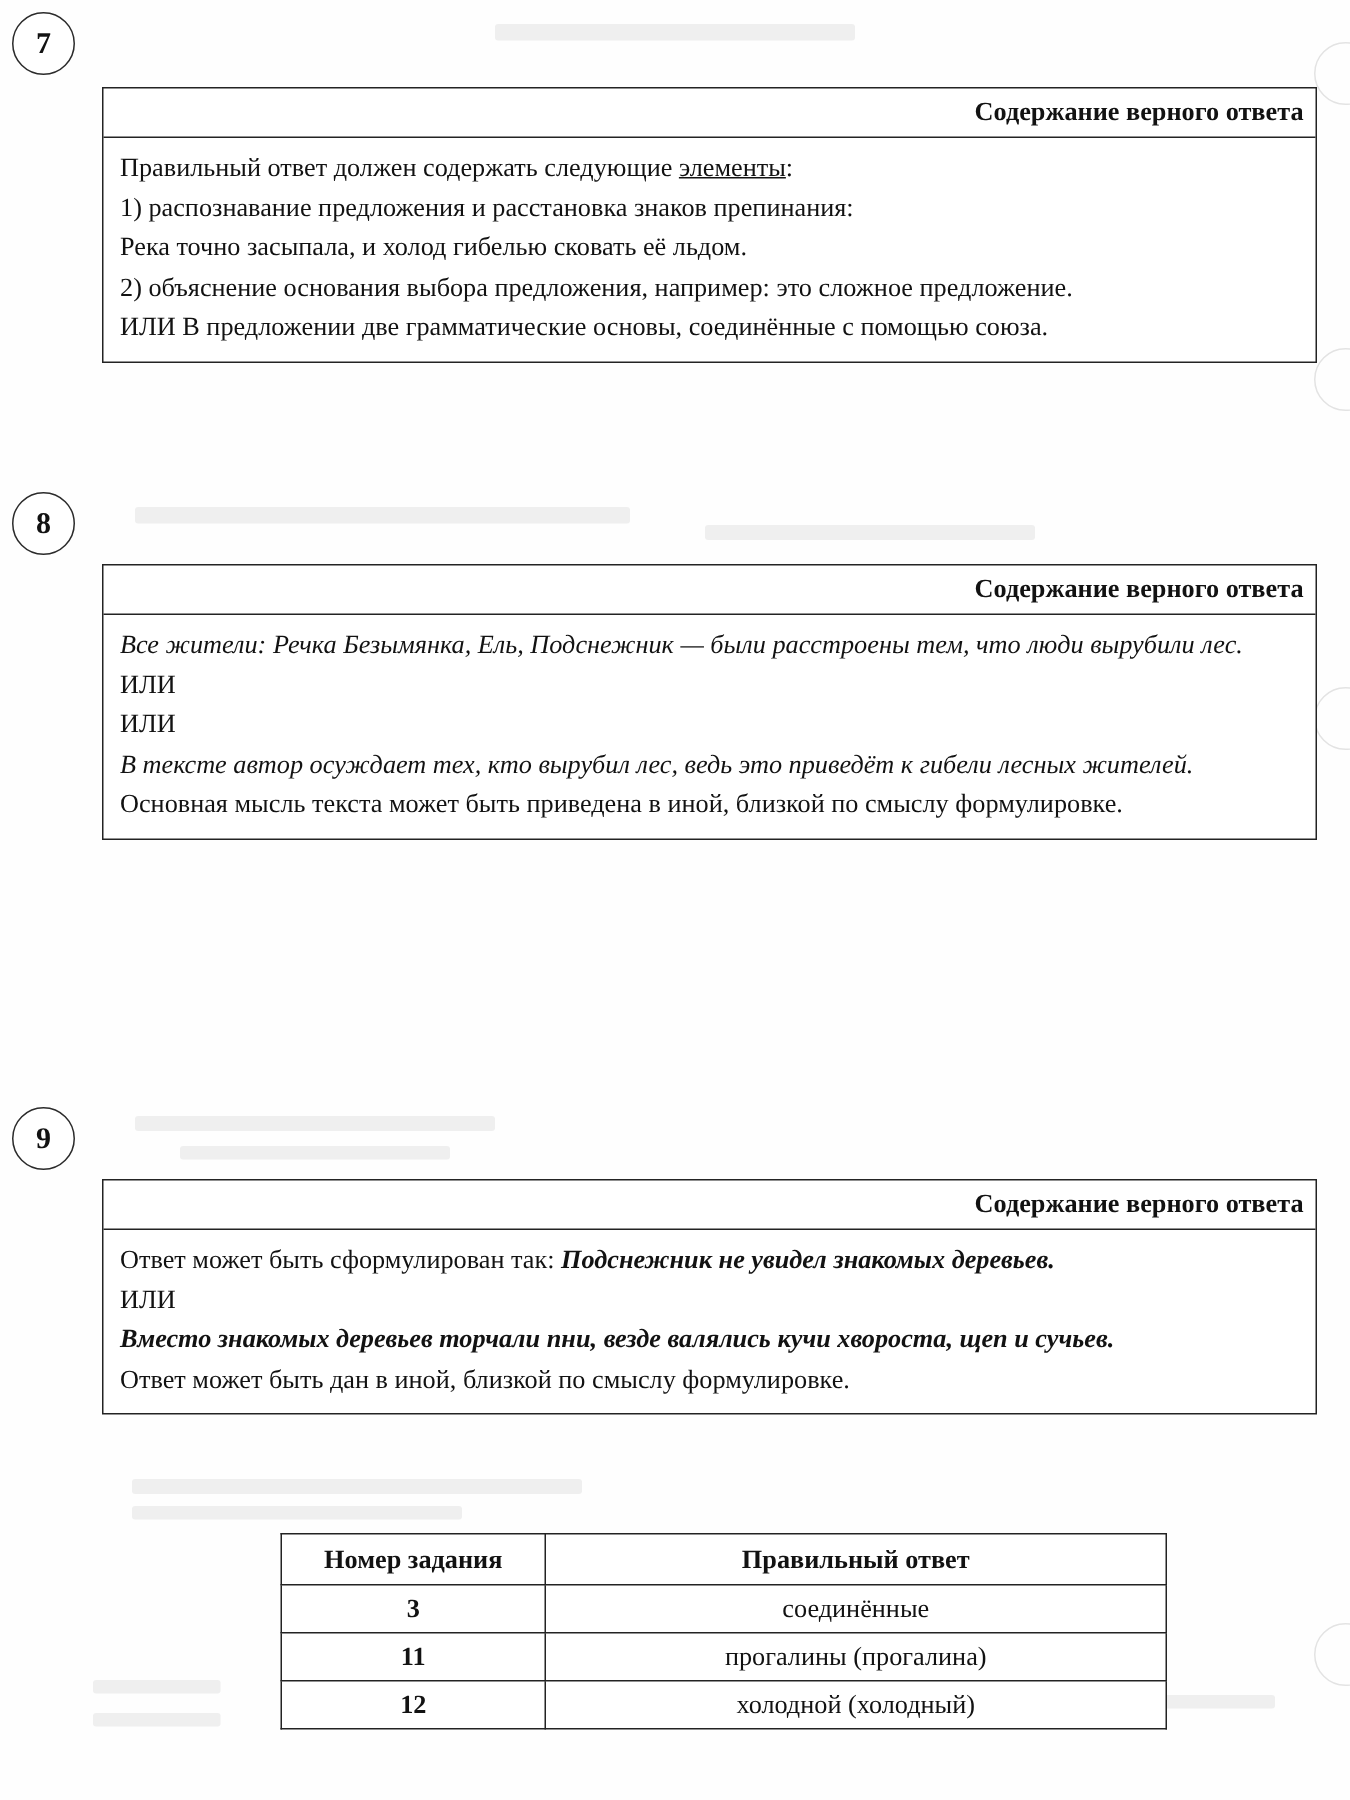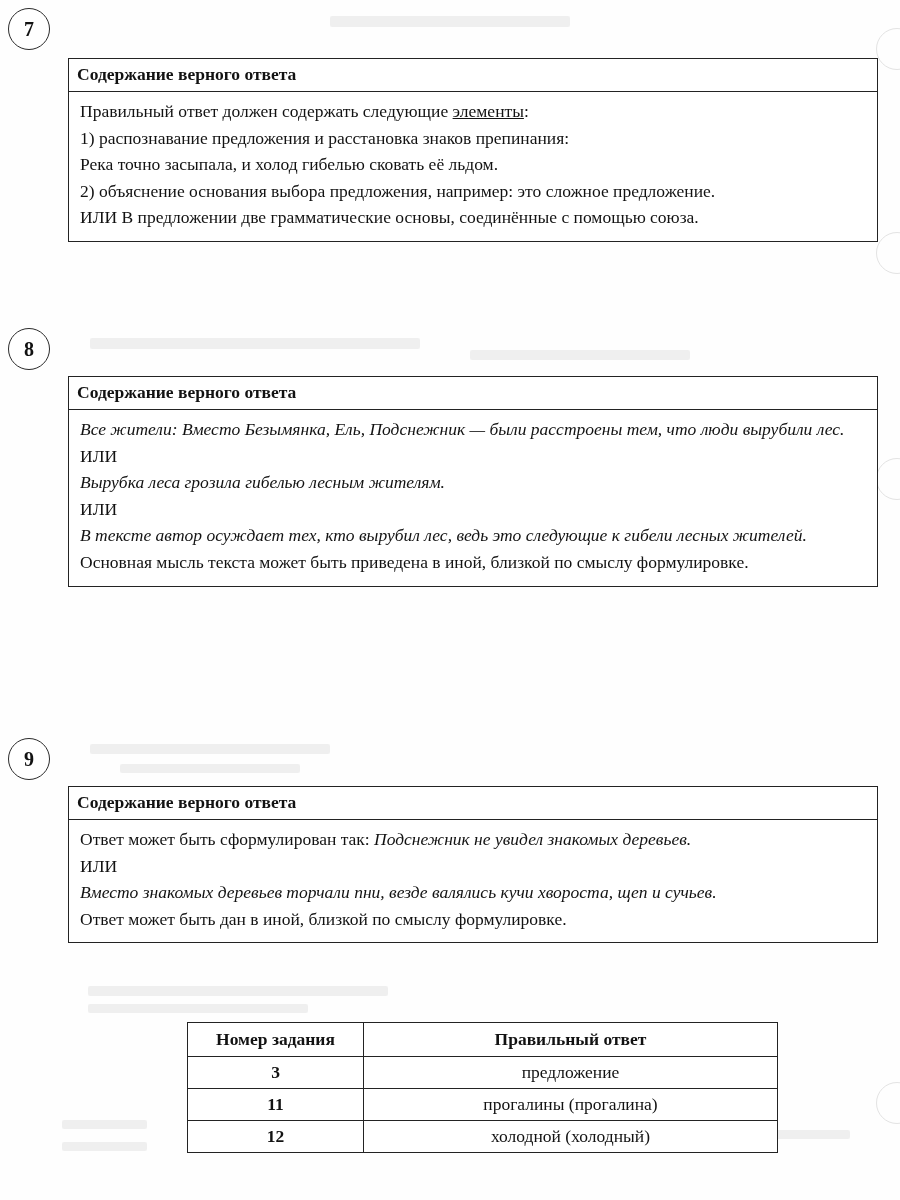--- a/index.html
+++ b/index.html
@@ -11,28 +11,28 @@
   
   .qcircle {
     position:absolute; left:8px; width:42px; height:42px;
     border:1.6px solid #2b2b2b; border-radius:50%;
     display:flex; align-items:center; justify-content:center;
     font-size:20px; font-weight:bold; background:#fff; z-index:3;
   }
   
   .atable { position:absolute; left:68px; width:810px; border:1.4px solid #232323; background:#fffffffa; z-index:2; }
   .atable .hdr {
-    text-align:left; font-weight:bold; font-size:17.5px;
+    text-align:right; font-weight:bold; font-size:17.5px;
     padding:5px 8px 6px; border-bottom:1.4px solid #232323;
   }
   .atable .body { padding:6px 11px 10px; font-size:17.5px; line-height:1.52; text-align:justify; }
   .line { margin:0; }
   .u  { text-decoration:underline; }
   .it { font-style:italic; }
-  .bi { font-style:italic; font-weight:normal; }
+  .bi { font-style:italic; font-weight:bold; }
   
   .grid-table { position:absolute; left:155px; top:1022px; border-collapse:collapse; font-size:17.5px; background:#fffffffa; z-index:2;margin-left:32px; }
   .grid-table th, .grid-table td { border:1.4px solid #232323; text-align:center; vertical-align:middle; }
   .grid-table th { font-weight:bold; padding:6px 14px; }
   .grid-table td { padding:5px 14px; }
   .col-num { width:176px; }
   .col-ans { width:414px; }
   .num-cell { font-weight:bold; }
   
   .ghost { position:absolute; background:#ebebeb; opacity:.8; border-radius:2px; pointer-events:none; z-index:1; }
@@ -71,25 +71,24 @@
       <p class="line">ИЛИ В предложении две грамматические основы, соединённые с помощью союза.</p>
     </div>
   </div>
 
   <div class="qcircle" style="top:328px;">
     <span>8</span>
   </div>
   <div class="atable" style="top:376px;">
     <div class="hdr">Содержание верного ответа</div>
     <div class="body">
-      <p class="line it">Все жители: Вместо Безымянка, Ель, Подснежник — были расстроены тем, что люди вырубили лес.</p>
+      <p class="line it">Все жители: Речка Безымянка, Ель, Подснежник — были расстроены тем, что люди вырубили лес.</p>
       <p class="line">ИЛИ</p>
-      <p class="line it">Вырубка леса грозила гибелью лесным жителям.</p>
       <p class="line">ИЛИ</p>
-      <p class="line it">В тексте автор осуждает тех, кто вырубил лес, ведь это следующие к гибели лесных жителей.</p>
+      <p class="line it">В тексте автор осуждает тех, кто вырубил лес, ведь это приведёт к гибели лесных жителей.</p>
       <p class="line">Основная мысль текста может быть приведена в иной, близкой по смыслу формулировке.</p>
     </div>
   </div>
 
   <div class="qcircle" style="top:738px;">
     <span>9</span>
   </div>
   <div class="atable" style="top:786px;">
     <div class="hdr">Содержание верного ответа</div>
     <div class="body">
@@ -103,21 +102,21 @@
   <table class="grid-table">
     <thead>
       <tr>
         <th class="col-num">Номер задания</th>
         <th class="col-ans">Правильный ответ</th>
       </tr>
     </thead>
     <tbody>
       <tr>
         <td class="num-cell">3</td>
-        <td>предложение</td>
+        <td>соединённые</td>
       </tr>
       <tr>
         <td class="num-cell">11</td>
         <td>прогалины (прогалина)</td>
       </tr>
       <tr>
         <td class="num-cell">12</td>
         <td>холодной (холодный)</td>
       </tr>
     </tbody>

